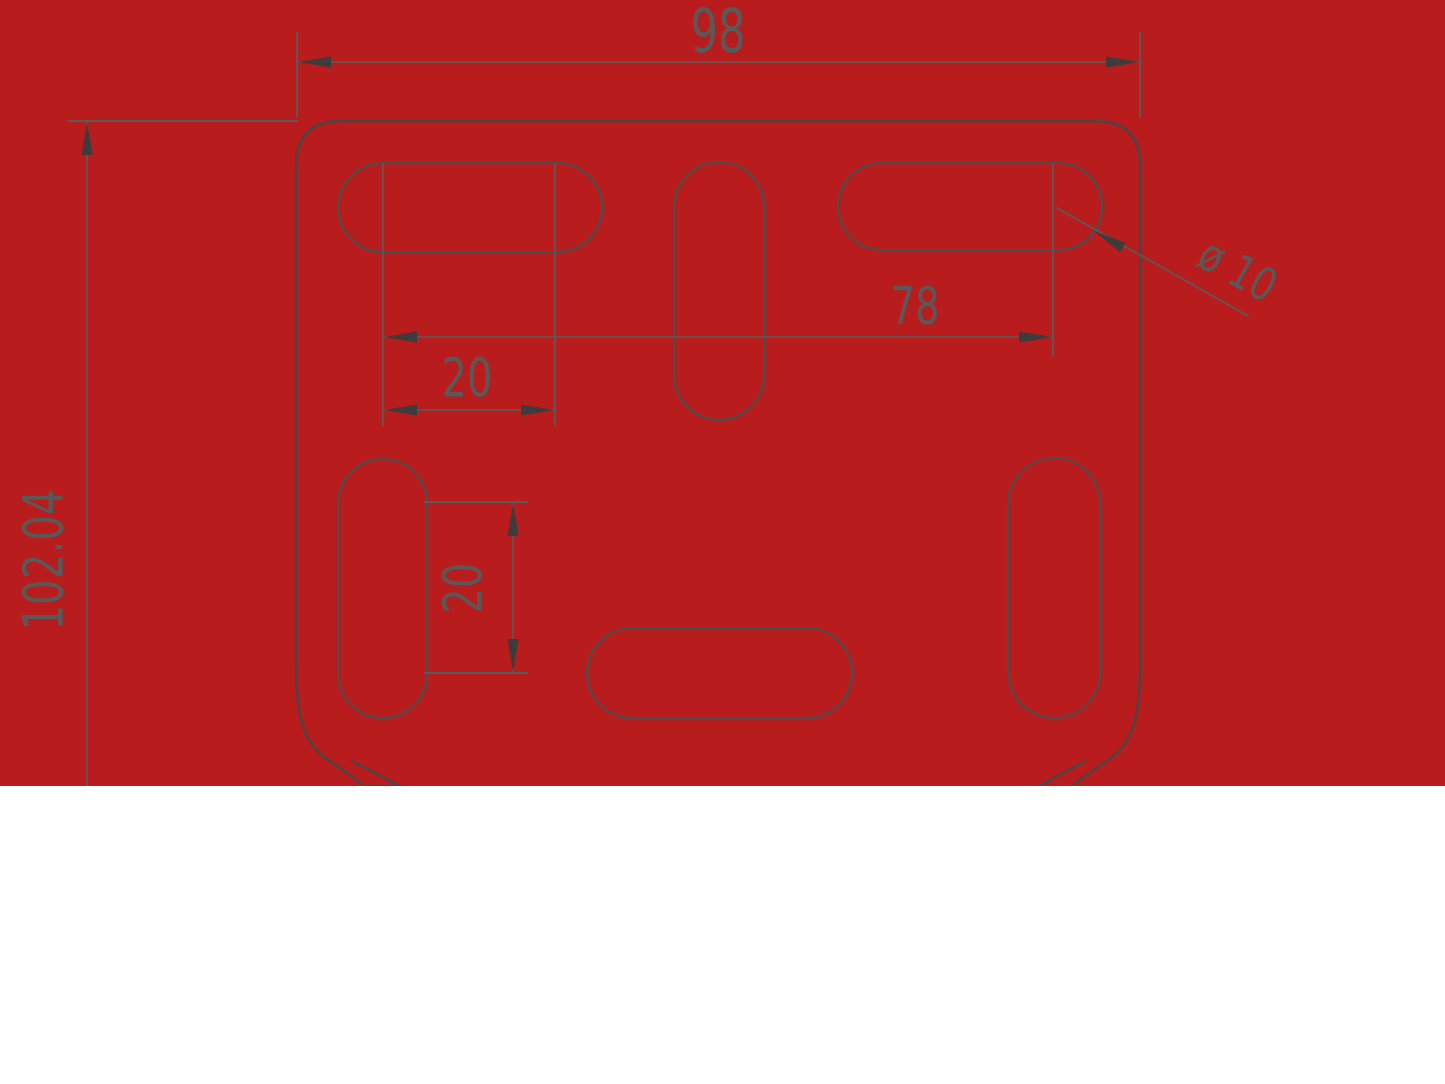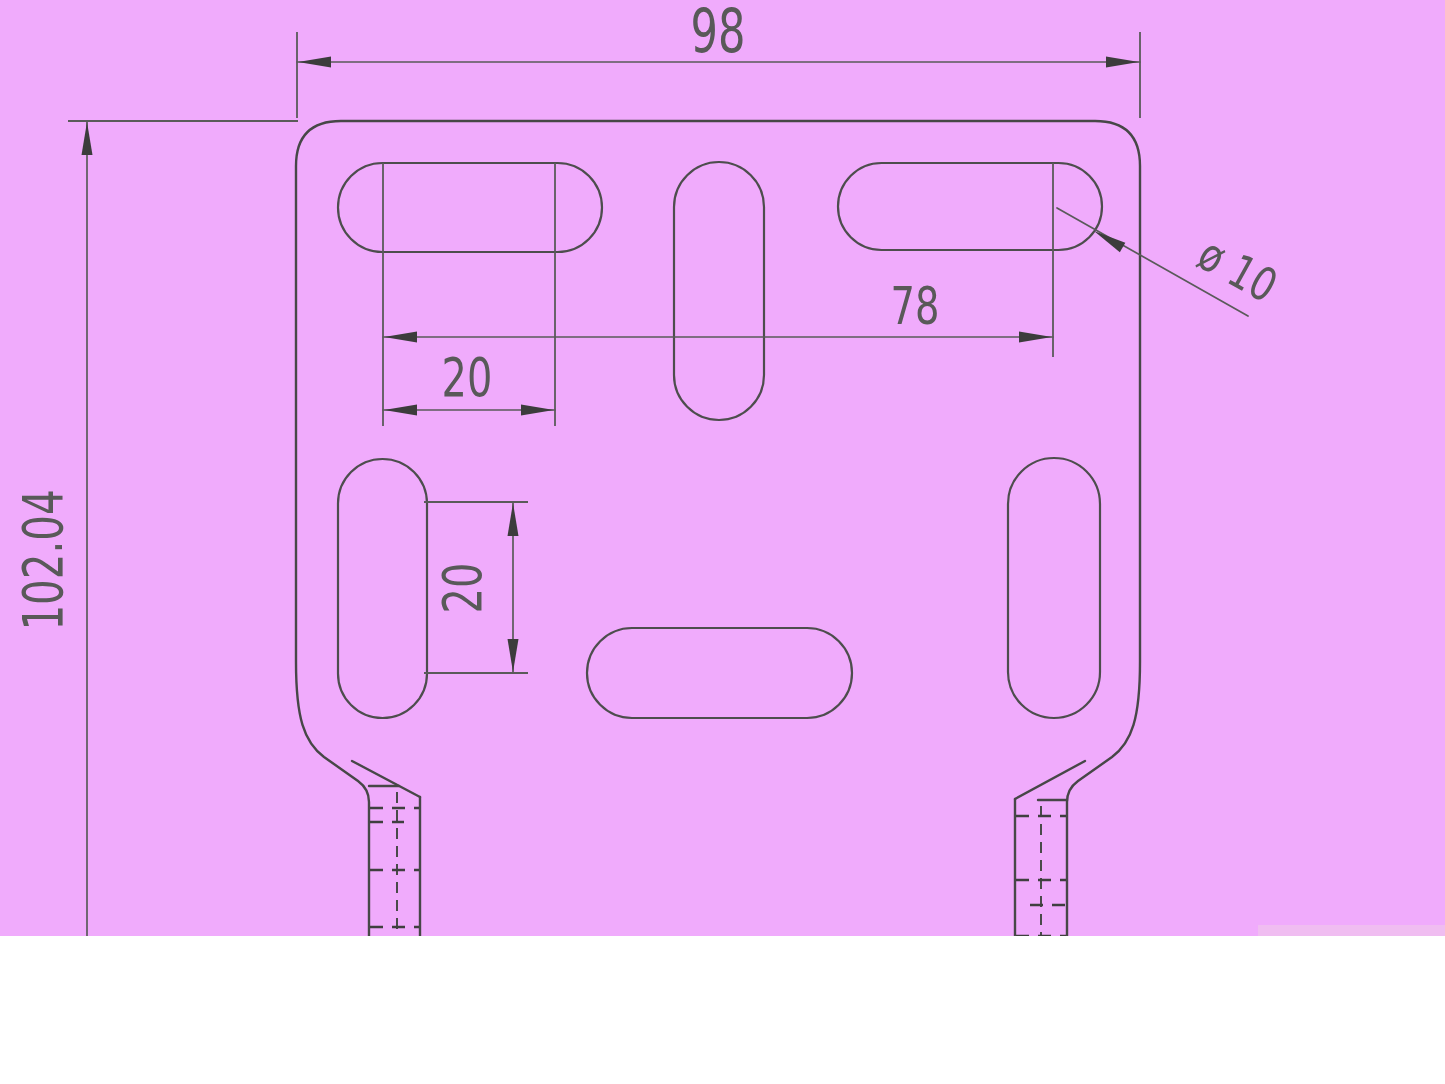--- a/index.html
+++ b/index.html
@@ -1,20 +1,20 @@
 <!DOCTYPE html>
 <html><head>
 <meta charset="utf-8">
 <style>
   html, body { margin: 0; padding: 0; background: #ffffff; }
   .stage {
     position: relative;
     width: 1445px;
-    height: 936px;
-    background: #f0abfc;
+    height: 786px;
+    background: #b91c1c;
     overflow: hidden;
     font-family: "DejaVu Sans", "Liberation Sans", sans-serif;
     text-align: right;
   }
   svg.drawing { position: absolute; left: 0; top: 0; }
 
   
   .outline   { fill: none; stroke: #474747; stroke-width: 2.4; stroke-linejoin: round; stroke-linecap: round; }
   .slot      { fill: none; stroke: #4d4d4d; stroke-width: 2.2; }
   .dimline   { fill: none; stroke: #5a5a5a; stroke-width: 1.7; stroke-linecap: round; }

